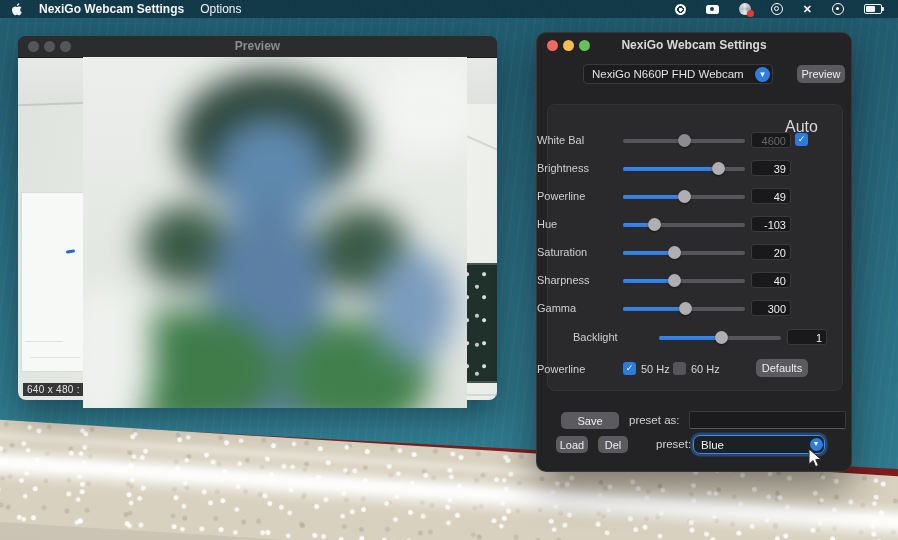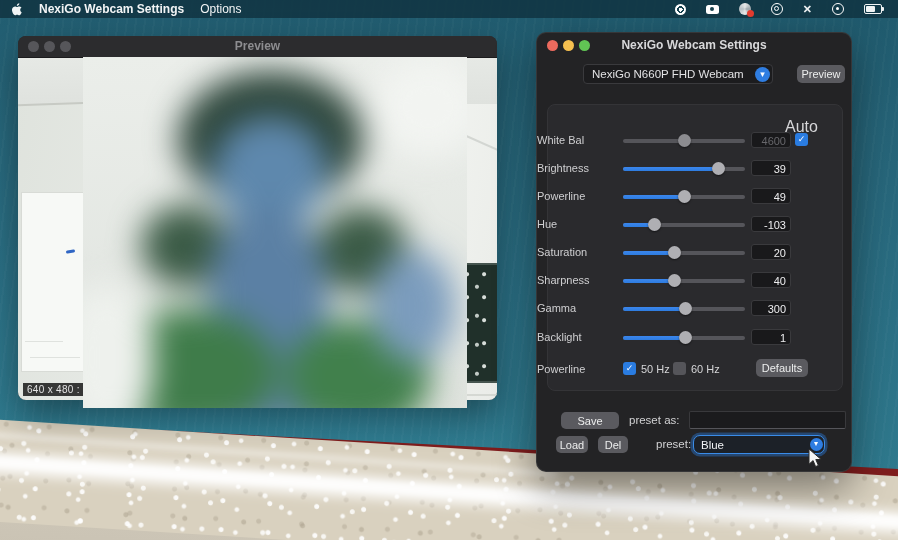--- a/index.html
+++ b/index.html
@@ -304,21 +304,21 @@
           <div class="sval">40</div>
         </div>
         <div class="srow" style="top: 267px;">
           <div class="slabel">Gamma</div>
           <div class="strack">
             <div class="sfill" style="width: 51%;"></div>
             <div class="sthumb" style="left: calc(51% - 6.5px);"></div>
           </div>
           <div class="sval">300</div>
         </div>
-        <div class="srow" style="top: 296px;">
+        <div class="srow" style="top: 296px; margin-left: 36px;">
           <div class="slabel">Backlight</div>
           <div class="strack">
             <div class="sfill" style="width: 51%;"></div>
             <div class="sthumb" style="left: calc(51% - 6.5px);"></div>
           </div>
           <div class="sval">1</div>
         </div>
         <div class="plrow" style="top: 328px;">
           <div class="slabel">Powerline</div>
           <div class="pl-opt" style="left: 86px;">

